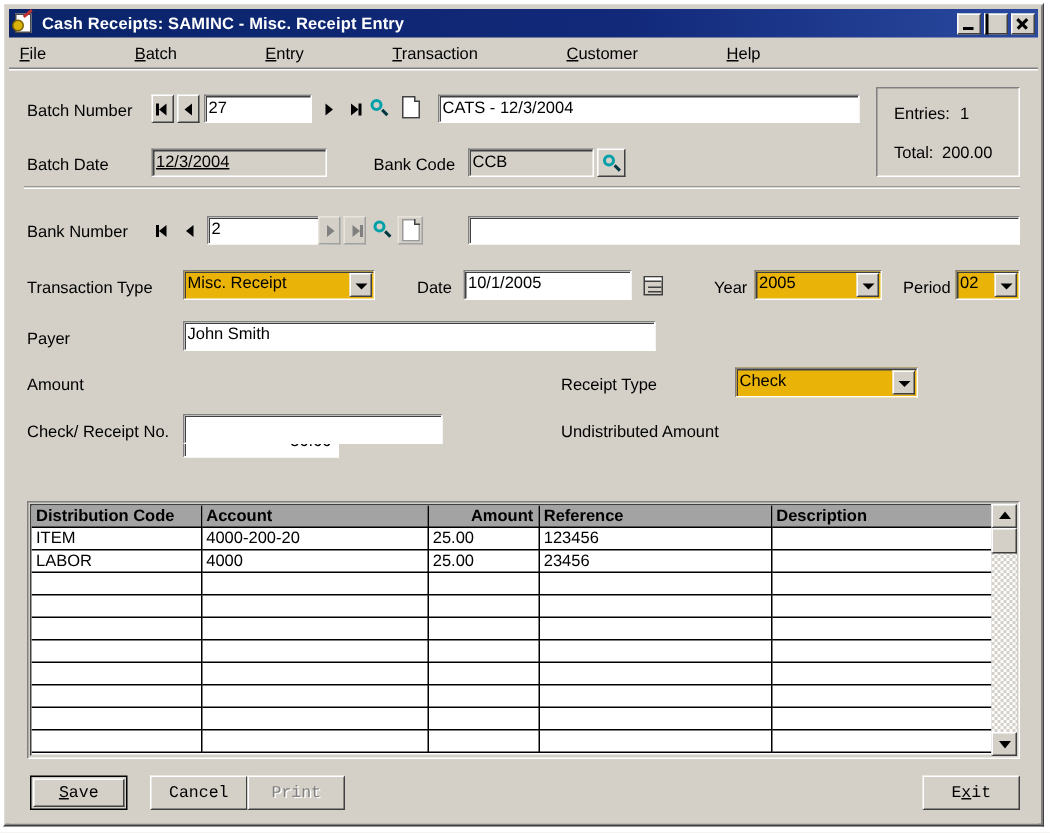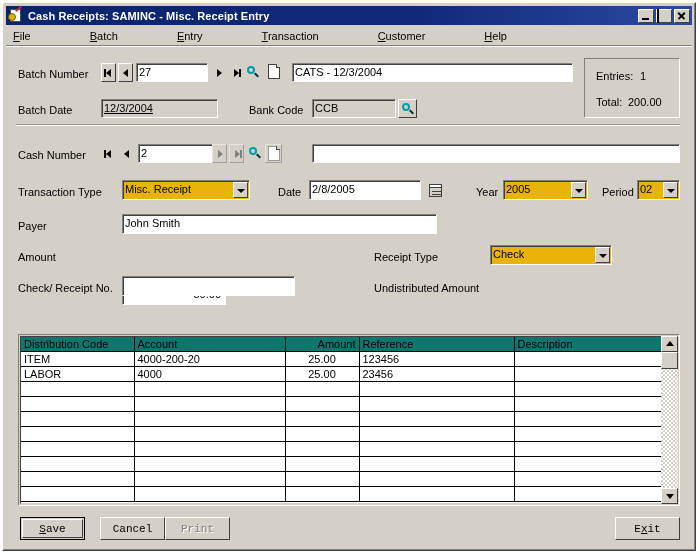--- a/index.html
+++ b/index.html
@@ -338,22 +338,22 @@
     background: #ffffff;
     box-sizing: border-box;
     overflow: hidden;
   }
   table.grid {
     border-collapse: collapse;
     width: 641px;
     table-layout: fixed;
   }
   table.grid th {
-    background: #0f766e;
-    font-weight: normal;
+    background: #a3a3a3;
+    font-weight: bold;
     font-size: 11px;
     text-align: left;
     padding: 1px 3px;
     height: 14px;
     border-right: 1px solid #000000;
     border-bottom: 1px solid #000000;
     box-sizing: border-box;
     overflow: hidden;
     white-space: nowrap;
     margin-left: 28px;
@@ -363,21 +363,21 @@
     background: #ffffff;
     font-size: 11px;
     padding: 1px 3px;
     height: 15px;
     border-right: 1px solid #000000;
     border-bottom: 1px solid #000000;
     box-sizing: border-box;
     overflow: hidden;
     white-space: nowrap;
   }
-  table.grid td.num { text-align: center; }
+  table.grid td.num { text-align: left; }
   table.grid th:last-child, table.grid td:last-child { border-right: none; }
 
   .vscroll {
     position: absolute;
     right: 1px; top: 1px;
     width: 17px; bottom: 1px;
     background: #d4d0c8;
   }
   .vs-btn {
     position: absolute;
@@ -532,21 +532,21 @@
     </div>
 
     <div class="group" style="left:578px; top:10px; width:96px; height:60px;"></div>
     <div class="lbl" style="left:590px; top:22px;">Entries:</div>
     <div class="lbl" style="left:634px; top:22px;">1</div>
     <div class="lbl" style="left:590px; top:48px;">Total:</div>
     <div class="lbl" style="left:622px; top:48px;">200.00</div>
 
     <div class="hrule" style="left:10px; top:76px; width:664px;"></div>
 
-    <div class="lbl" style="left:12px; top:101px;">Cash Number</div>
+    <div class="lbl" style="left:12px; top:101px;">Bank Number</div>
 
     <div class="flatnav" style="left:95px; top:96px;">
       <span class="tri tri-left"></span>
           <span class="bar-l"></span>
     </div>
     <div class="flatnav" style="left:113px; top:96px;">
       <span class="tri tri-left"></span>
     </div>
 
     <div class="field" style="left:132px; top:96px; width:80px; height:19px;">2</div>
@@ -569,21 +569,21 @@
 
     <div class="field" style="left:306px; top:96px; width:368px; height:19px;"></div>
 
     <div class="lbl" style="left:12px; top:138px;">Transaction Type</div>
     <div class="combo" style="left:116px; top:132px; width:128px; height:20px;">
       <span>Misc. Receipt</span>
       <span class="cbtn"></span>
     </div>
 
     <div class="lbl" style="left:272px; top:138px;">Date</div>
-    <div class="field" style="left:303px; top:132px; width:112px; height:20px;">2/8/2005</div>
+    <div class="field" style="left:303px; top:132px; width:112px; height:20px;">10/1/2005</div>
     <div class="calicon" style="left:423px; top:136px;">
       <span class="top"></span>
           <span class="g1"></span>
           <span class="g2"></span>
     </div>
 
     <div class="lbl" style="left:470px; top:138px;">Year</div>
     <div class="combo" style="left:497px; top:132px; width:85px; height:20px;">
       <span>2005</span>
       <span class="cbtn"></span>

